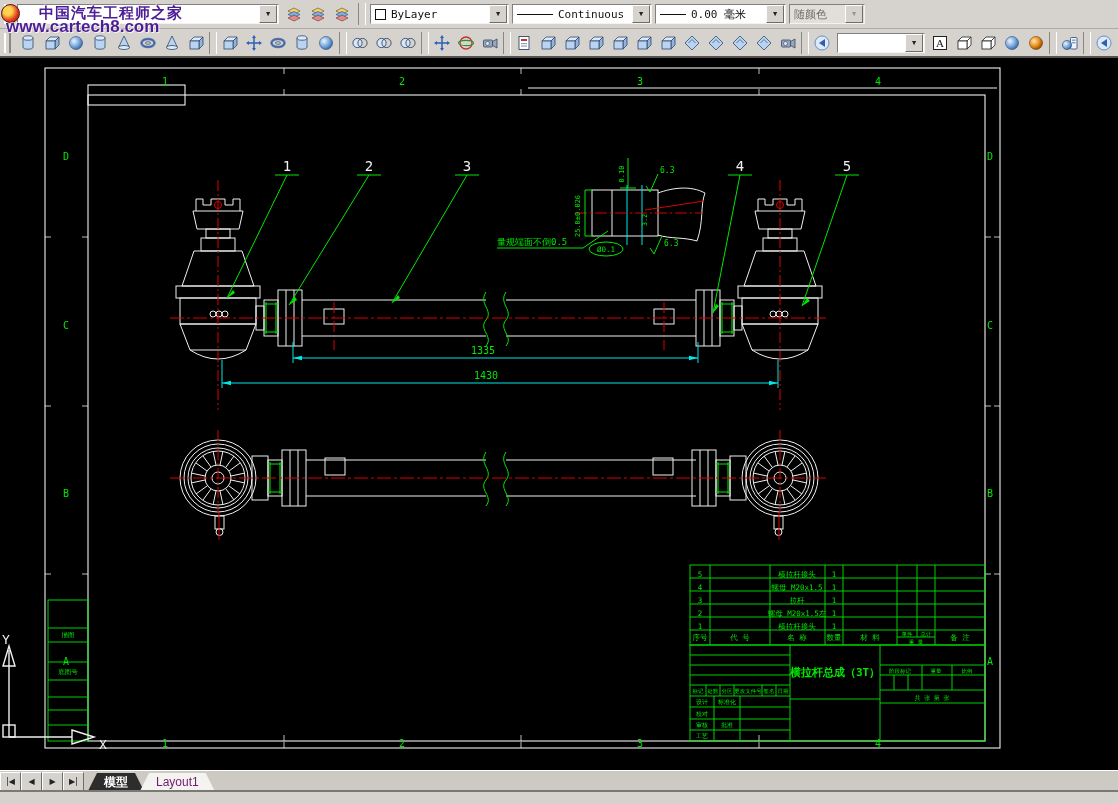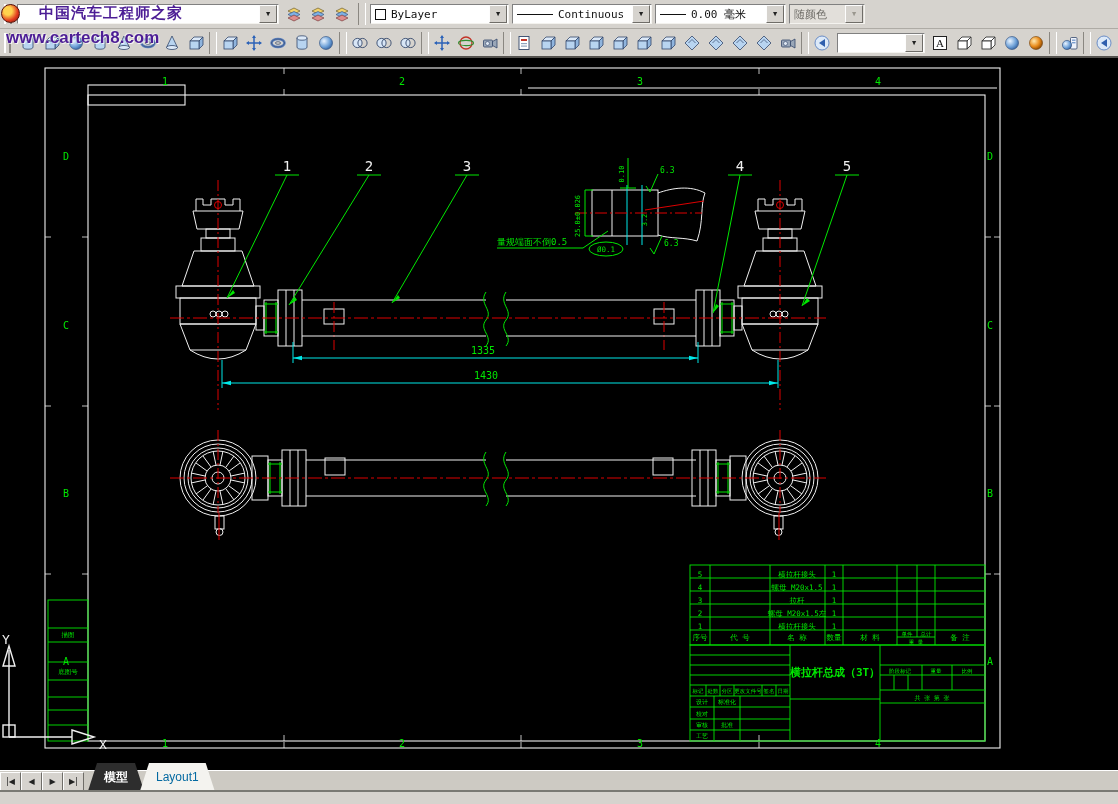--- a/index.html
+++ b/index.html
@@ -25,38 +25,38 @@
   .tsep{width:6px;height:22px;border-left:1px solid #8a8781;border-right:1px solid #fff;margin:0 1px;}
   .tbi{width:22px;height:22px;display:flex;align-items:center;justify-content:center;
        border:1px solid transparent;}
   .tbi svg{width:18px;height:18px;}
   .icons{display:flex;align-items:center;}
   
   .wm{position:absolute;z-index:20;pointer-events:none;color:#4c1d95;font-weight:bold;
       text-shadow:1px 1px 0 rgba(255,255,255,.75),-1px -1px 0 rgba(255,255,255,.55);
       display:flex;align-items:center;gap:19px;}
   .wm1{left:1px;top:4px;font-size:15px;letter-spacing:1px;}
-  .wm2{left:6px;top:28px;font-size:17px;font-family:"Liberation Sans",sans-serif;}
+  .wm2{left:6px;top:17px;font-size:17px;font-family:"Liberation Sans",sans-serif;}
   .logo{width:17px;height:17px;border-radius:50%;
         background:radial-gradient(circle at 35% 35%,#ffd24d 0 26%,#e23a1e 62%,#70150a 100%);
         border:1px solid #5a1208;}
   
   .canvas{position:absolute;top:58px;left:0;width:1118px;height:712px;background:#000;}
   
   .tabbar{position:absolute;top:770px;left:0;width:1118px;height:20px;background:#cdcac3;
           display:flex;align-items:flex-end;border-top:1px solid #fff;}
   .navbtn{width:19px;height:17px;margin:0;background:#d6d3ce;color:#222;
           border:1px solid;border-color:#fdfdfd #6f6d68 #6f6d68 #fdfdfd;
           display:flex;align-items:center;justify-content:center;font-size:8px;
           font-family:"DejaVu Sans",sans-serif;}
-  .tab{height:28px;display:flex;align-items:center;justify-content:center;
+  .tab{height:18px;display:flex;align-items:center;justify-content:center;
        font-size:12px;padding:0 16px;
        clip-path:polygon(9px 0,calc(100% - 9px) 0,100% 100%,0 100%);}
   .tab.active{background:#2d2d2d;color:#fff;font-weight:bold;margin-left:4px;}
-  .tab.inactive{background:#f4f3ef;color:#0369a1;margin-left:-4px;}
+  .tab.inactive{background:#f4f3ef;color:#701a75;margin-left:-4px;}
   .cmdstrip{position:absolute;top:790px;left:0;width:1118px;height:14px;background:#d6d3ce;
             border-top:2px solid #7a7a74;}
   .defs{position:absolute;width:0;height:0;overflow:hidden;}
 </style>
 </head>
 <body>
 
 <svg class="defs" aria-hidden="true">
   <defs>
     <radialGradient id="gb" cx="35%" cy="35%" r="75%">

